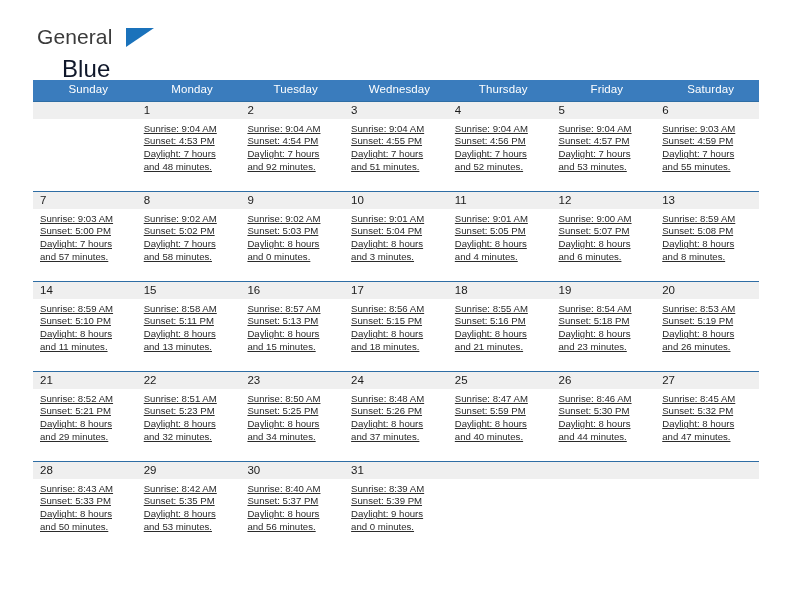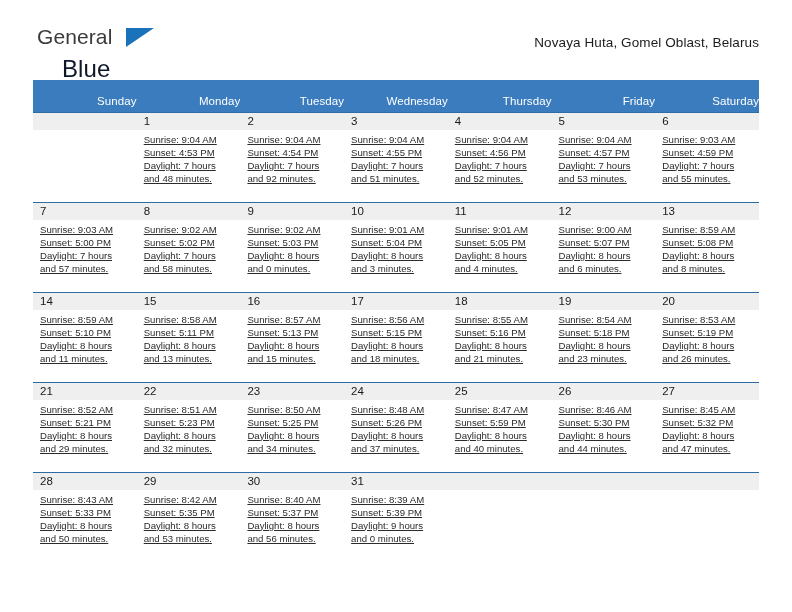--- a/index.html
+++ b/index.html
@@ -19,21 +19,21 @@
     width: 792px;
     height: 612px;
     box-sizing: border-box;
     padding: 0 33px;
   }
 
   
   .header {
     display: flex;
     align-items: flex-start;
-    justify-content: space-between;
+    justify-content: flex-start;
     height: 72px;
     padding-top: 26px;
     box-sizing: border-box;
   }
   .logo {
     position: relative;
     width: 130px;
     height: 46px;
     flex: 0 0 auto;
   }
@@ -87,22 +87,22 @@
     width: 726px;
     border-collapse: collapse;
     table-layout: fixed;
     margin-top: 8px;
   }
   .cal th {
     background: #3a7cbd;
     color: #ffffff;
     font-weight: normal;
     font-size: 11.5px;
-    text-align: right;
-    padding: 15px 0 5px 7px;
+    text-align: center;
+    padding: 3px 0 5px 7px;
     height: 21px;
     box-sizing: border-box;
     letter-spacing: 0.1px;
   }
   .cal td {
     vertical-align: top;
     padding: 0;
     width: 103.71px;
     border-top: 1px solid #2e6da4;
   }
@@ -143,21 +143,20 @@
 
   <div class="header">
 
     <div class="logo">
       <span class="logo-general">General</span>
       <span class="logo-tri"></span>
       <span class="logo-blue">Blue</span>
     </div>
 
     <div class="title-wrap">
-      <div class="cal-sub">Novaya Huta, Gomel Oblast, Belarus</div>
     </div>
 
   </div>
 
   <table class="cal">
     <thead>
       <tr>
         <th>Sunday</th>
         <th>Monday</th>
         <th>Tuesday</th>

